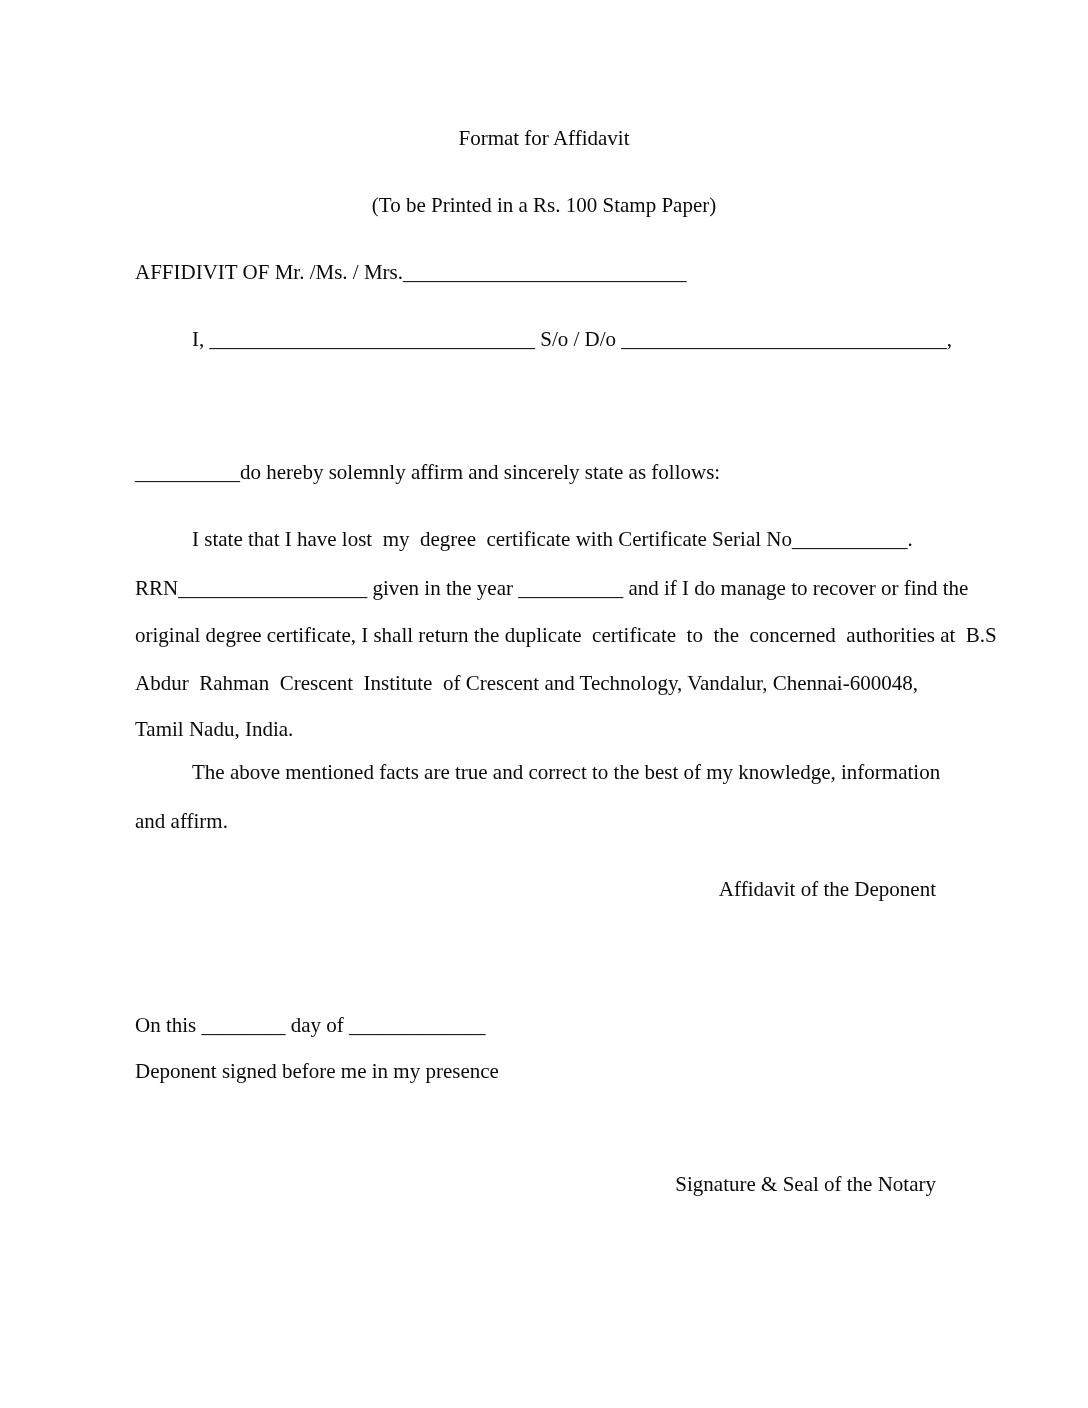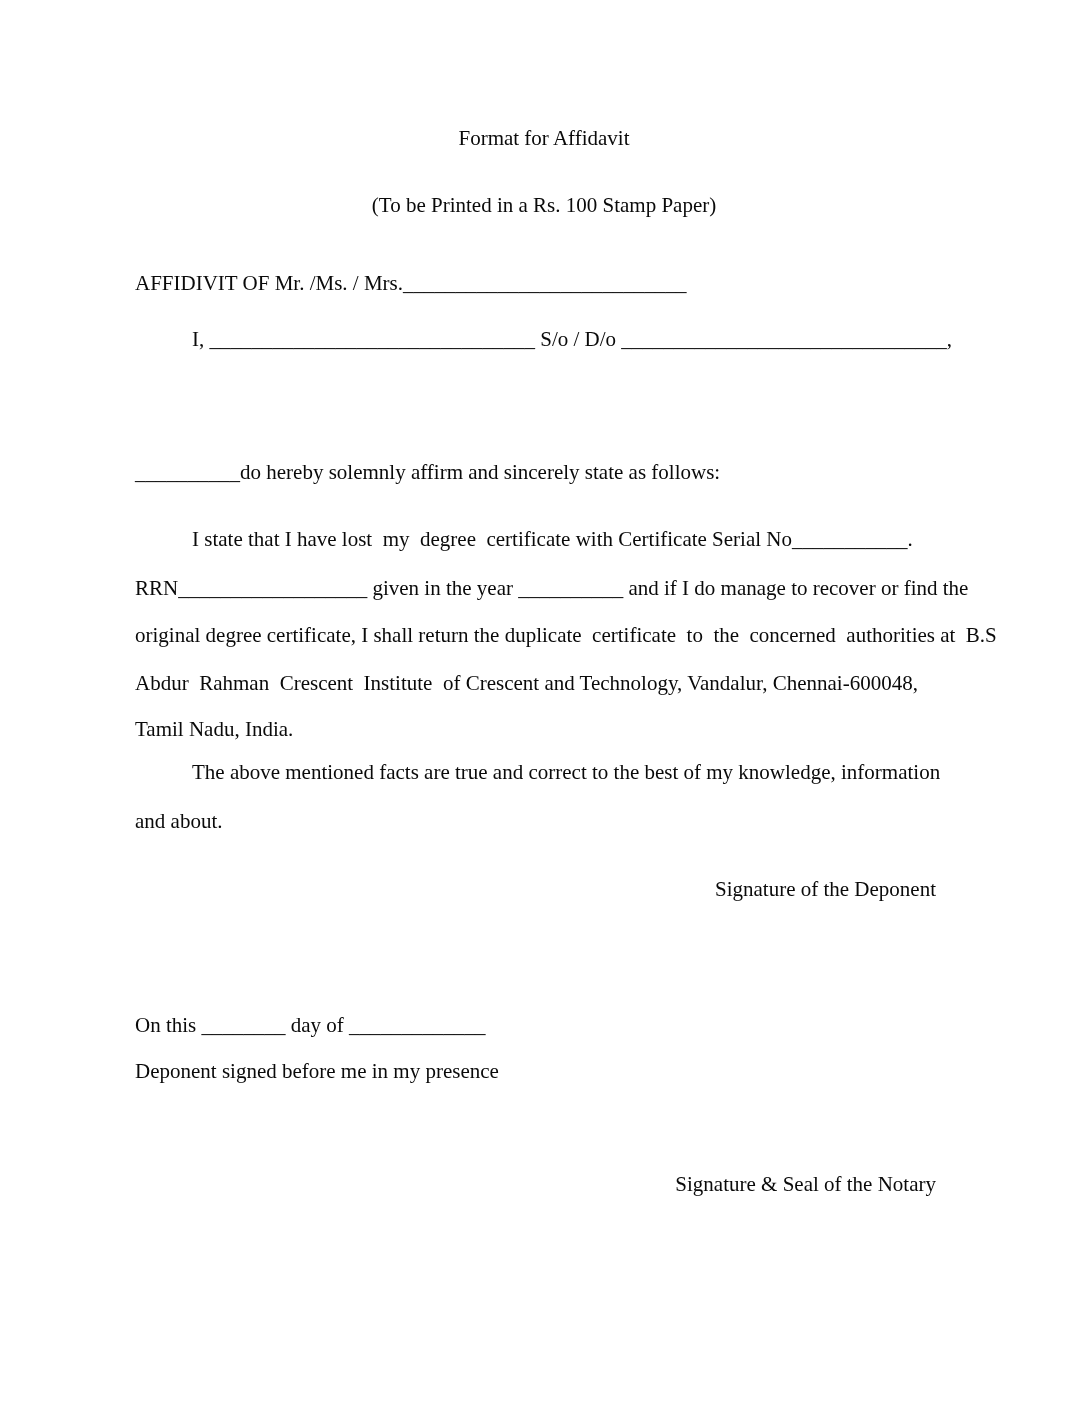--- a/index.html
+++ b/index.html
@@ -38,32 +38,32 @@
     text-align: right;
   }
 </style>
 </head>
 <body>
 
 <div class="page">
   <div class="line center" style="top:128px">Format for Affidavit</div>
   <div class="line center" style="top:195px">(To be Printed in a Rs. 100 Stamp Paper)</div>
 
-  <div class="line" style="top:273px">AFFIDIVIT OF Mr. /Ms. / Mrs.___________________________</div>
+  <div class="line" style="top:262px">AFFIDIVIT OF Mr. /Ms. / Mrs.___________________________</div>
   <div class="line indent" style="top:329px">I, _______________________________ S/o / D/o _______________________________,</div>
   <div class="line" style="top:462px">__________do hereby solemnly affirm and sincerely state as follows:</div>
 
   <div class="line indent" style="top:529px">I state that I have lost  my  degree  certificate with Certificate Serial No___________.</div>
   <div class="line" style="top:625px">original degree certificate, I shall return the duplicate  certificate  to  the  concerned  authorities at  B.S</div>
   <div class="line" style="top:578px">RRN__________________ given in the year __________ and if I do manage to recover or find the</div>
   <div class="line" style="top:673px">Abdur  Rahman  Crescent  Institute  of Crescent and Technology, Vandalur, Chennai-600048,</div>
   <div class="line" style="top:719px">Tamil Nadu, India.</div>
 
   <div class="line indent" style="top:762px">The above mentioned facts are true and correct to the best of my knowledge, information</div>
-  <div class="line" style="top:811px">and about.</div>
+  <div class="line" style="top:811px">and affirm.</div>
 
-  <div class="line right" style="top:879px">Signature of the Deponent</div>
+  <div class="line right" style="top:879px">Affidavit of the Deponent</div>
 
   <div class="line" style="top:1015px">On this ________ day of _____________</div>
   <div class="line" style="top:1061px">Deponent signed before me in my presence</div>
 
   <div class="line right" style="top:1174px">Signature &amp; Seal of the Notary</div>
 </div>
 
 </body></html>

